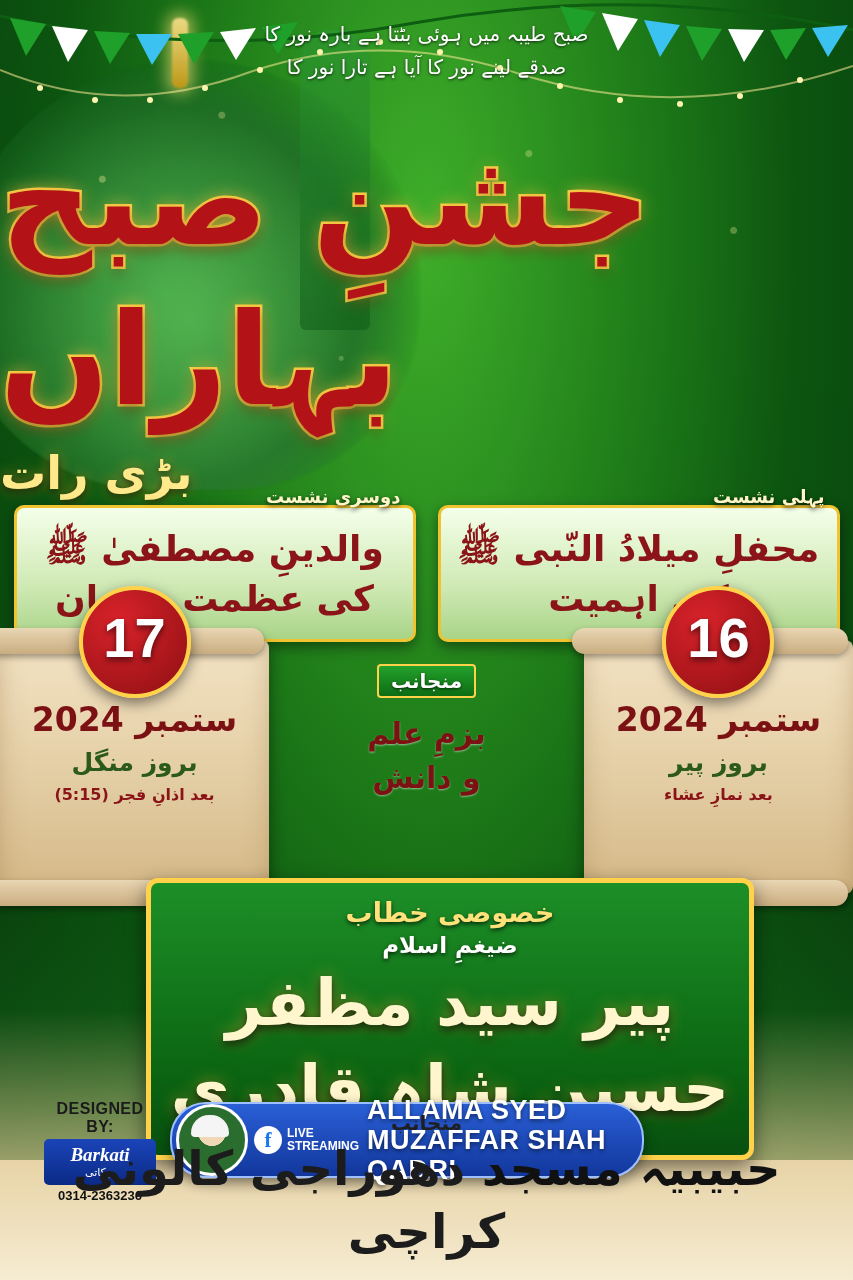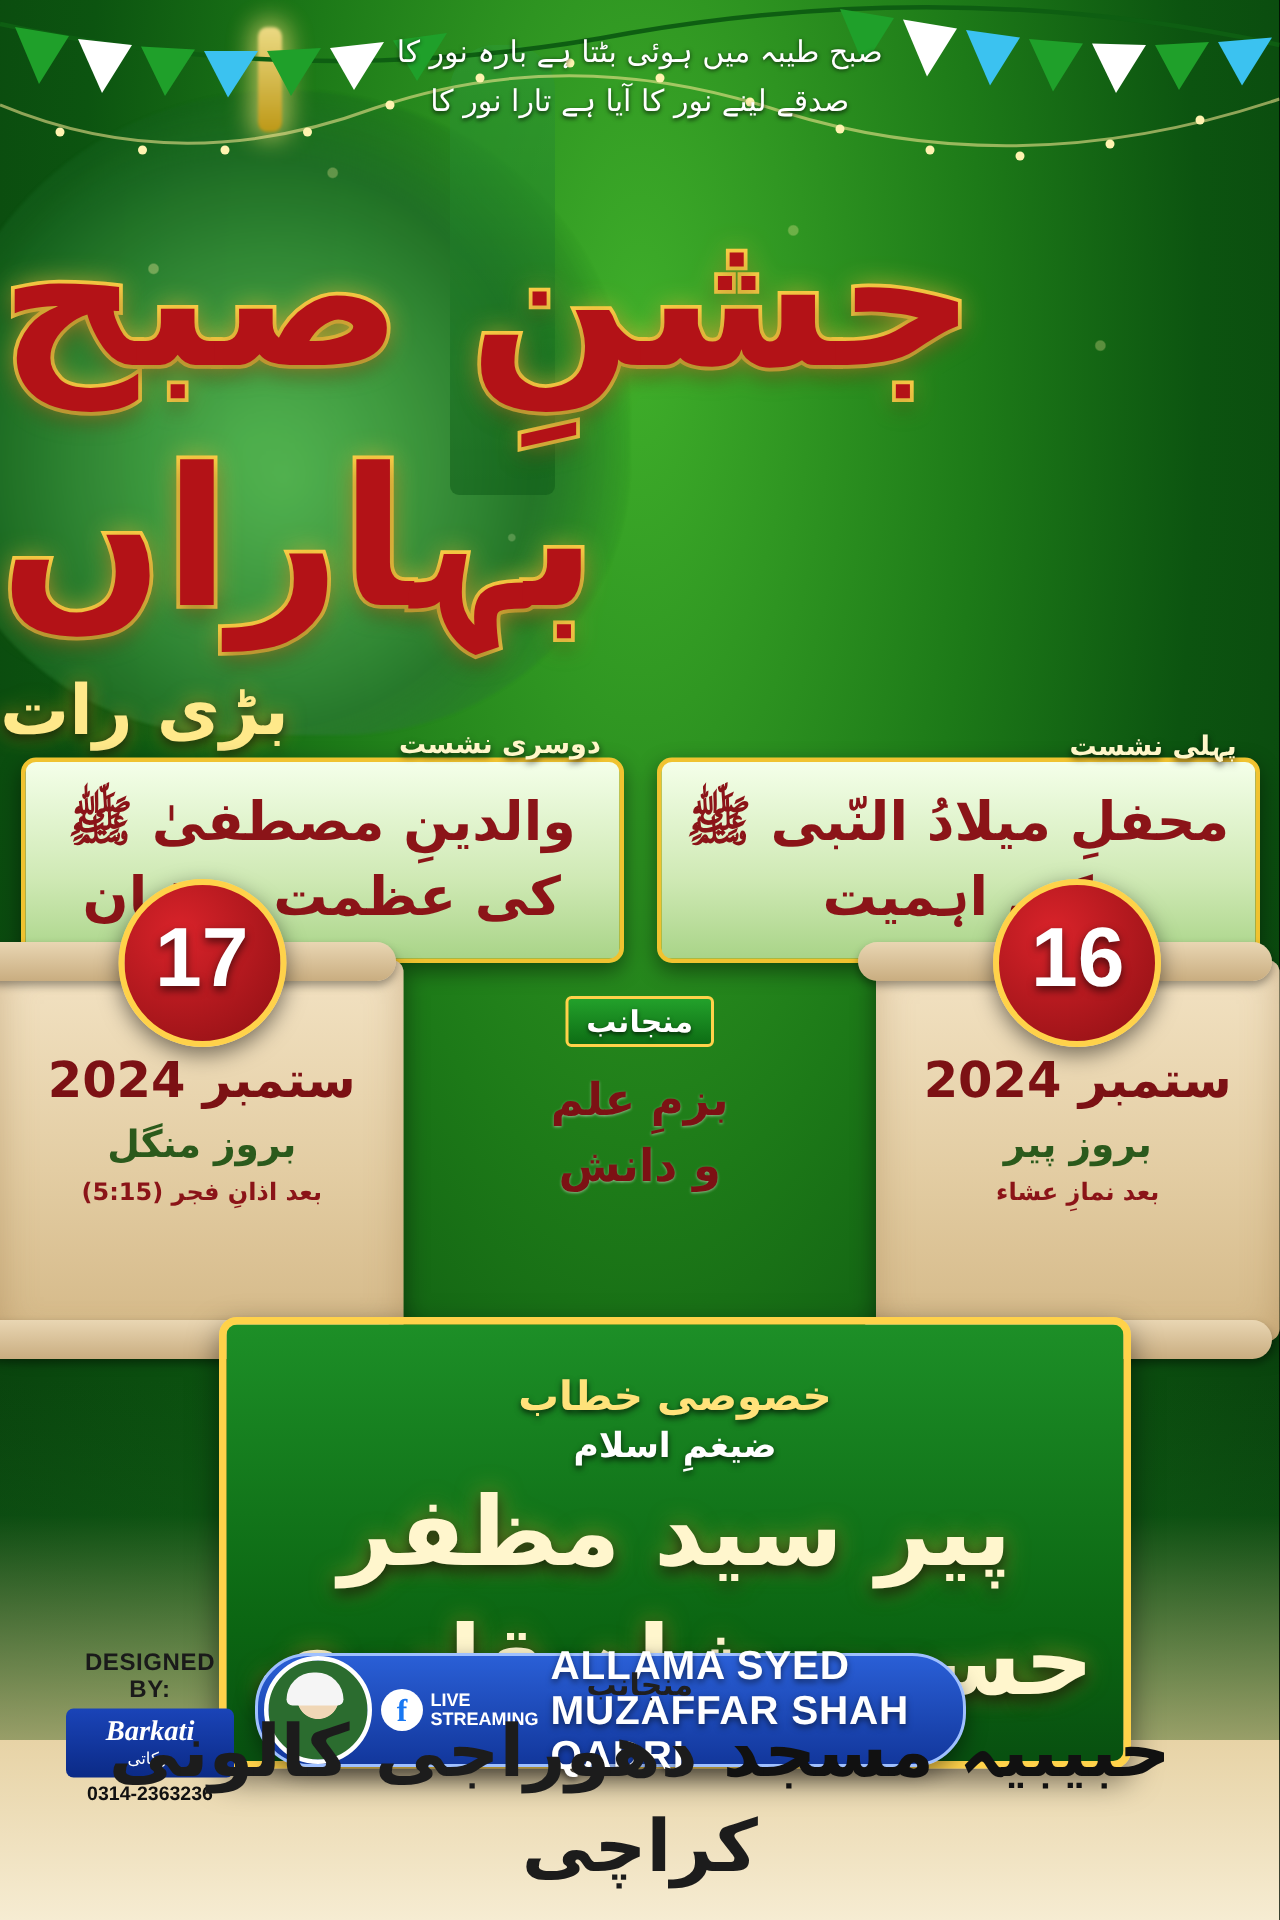--- a/index.html
+++ b/index.html
@@ -305,21 +305,20 @@
     text-align: center;
     direction: rtl;
     z-index: 9;
   }
   .speaker-kicker {
     font-family: "DejaVu Sans", sans-serif;
     font-size: 27px;
     font-weight: bold;
     color: #ffe27a;
     text-shadow: 0 2px 4px rgba(0,0,0,.7);
-    margin-top: 19px;
   }
   .speaker-title {
     margin-top: 4px;
     font-family: "DejaVu Sans", sans-serif;
     font-size: 23px;
     font-weight: bold;
     color: #ffffff;
     text-shadow: 0 2px 4px rgba(0,0,0,.7);
   }
   .speaker-name {

